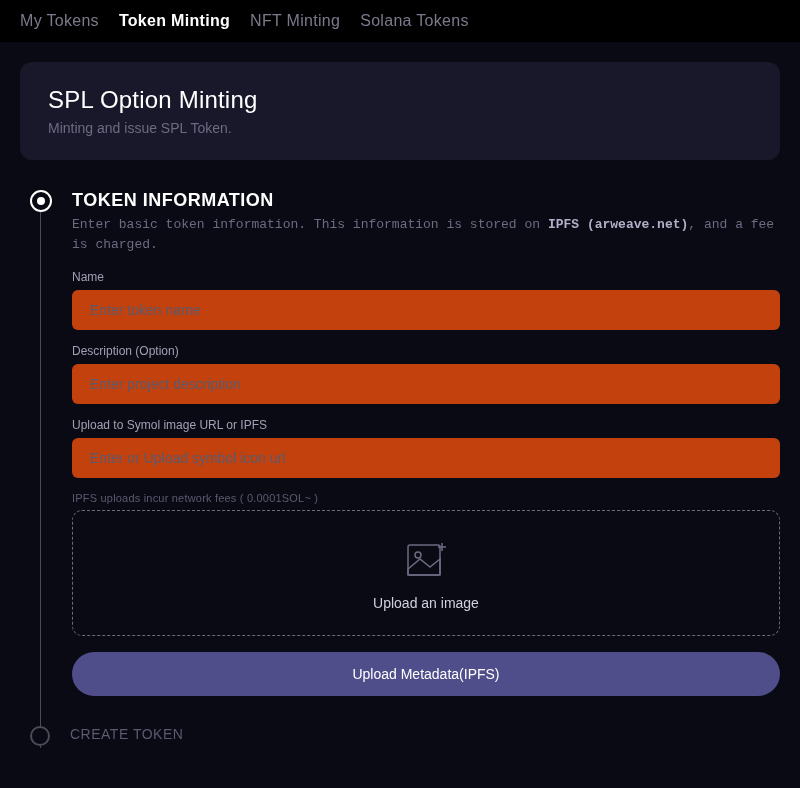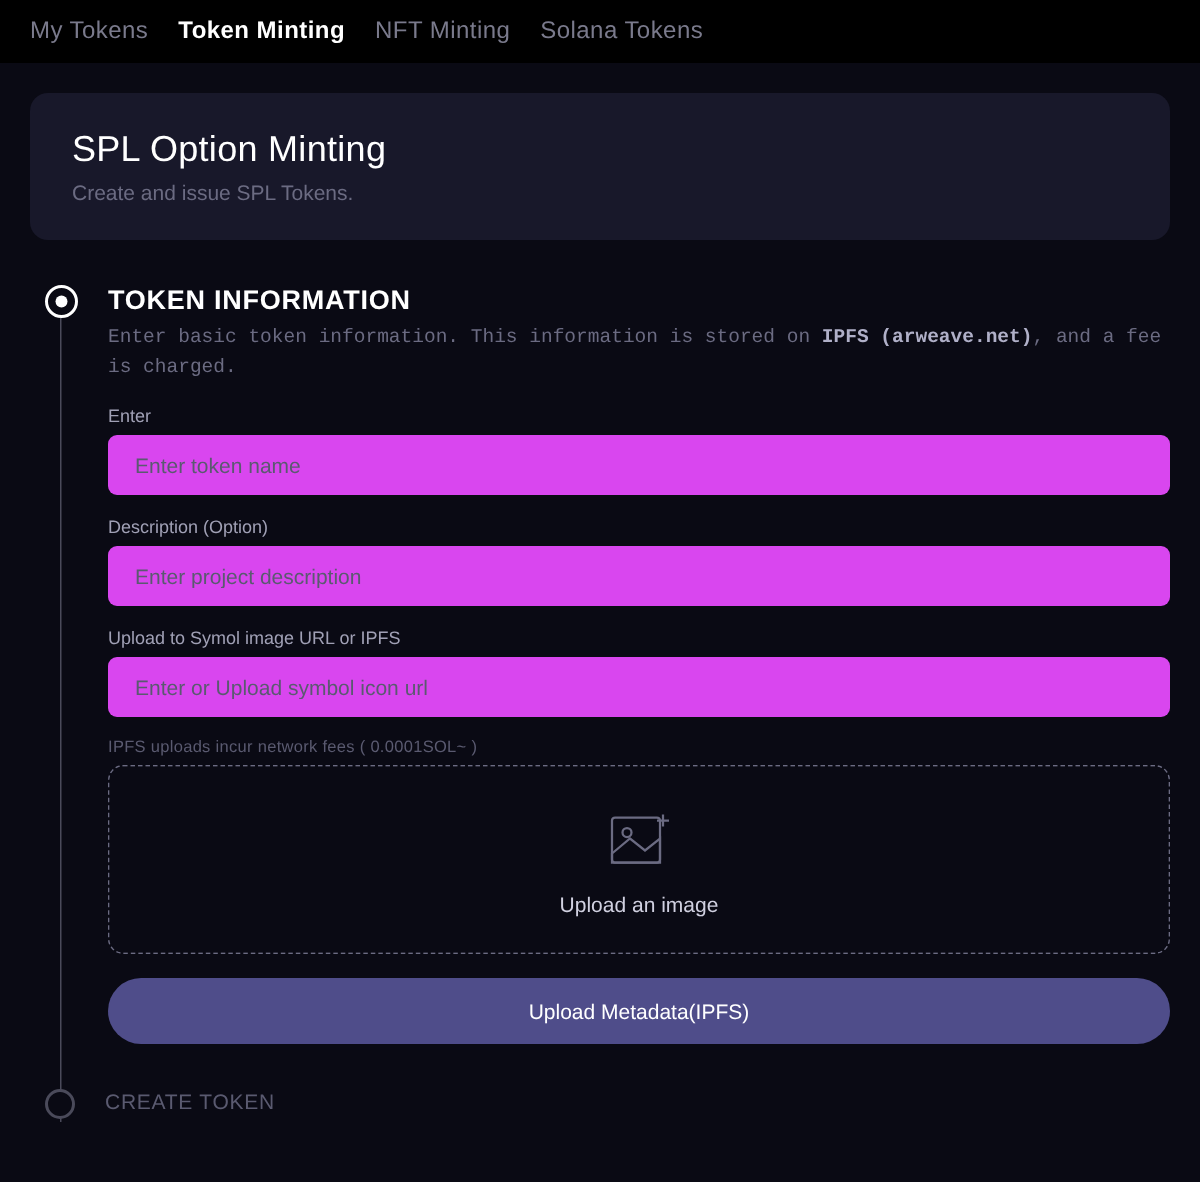--- a/index.html
+++ b/index.html
@@ -134,21 +134,21 @@
     }
     .form-label {
       display: block;
       font-size: 12px;
       color: #a0a0b5;
       margin-bottom: 6px;
       font-weight: 400;
     }
     .form-input {
       width: 100%;
-      background-color: #d946ef;
+      background-color: #c2410c;
       border: none;
       border-radius: 6px;
       padding: 12px 18px;
       font-size: 14px;
       color: #ffffff;
       outline: none;
     }
     .form-input::placeholder {
       color: #5a5a70;
     }
@@ -198,39 +198,39 @@
 <div class="tabs">
   <div class="tab">My Tokens</div>
   <div class="tab active">Token Minting</div>
   <div class="tab">NFT Minting</div>
   <div class="tab">Solana Tokens</div>
 </div>
 
 <div class="content">
   <div class="header-card">
     <div class="header-title">SPL Option Minting</div>
-    <div class="header-desc">Create and issue SPL Tokens.</div>
+    <div class="header-desc">Minting and issue SPL Token.</div>
   </div>
 
   <div class="timeline">
 
     <div class="step">
       <div class="step-indicator">
         <div class="step-dot active"></div>
         <div class="step-line"></div>
       </div>
       <div class="step-content">
         <div class="step-title">TOKEN INFORMATION</div>
         <div class="step-desc">
           <span>Enter basic token information. This information is stored on </span><strong>IPFS (arweave.net)</strong><span>, and a fee is charged.</span>
         </div>
 
         <div class="form">
           <div class="form-field">
-            <label class="form-label">Enter</label>
+            <label class="form-label">Name</label>
             <input type="text" class="form-input" placeholder="Enter token name" style="">
           </div>
 
 
           <div class="form-field">
             <label class="form-label">Description (Option)</label>
             <input type="text" class="form-input" placeholder="Enter project description" style="">
           </div>
 
           <div class="form-field">

